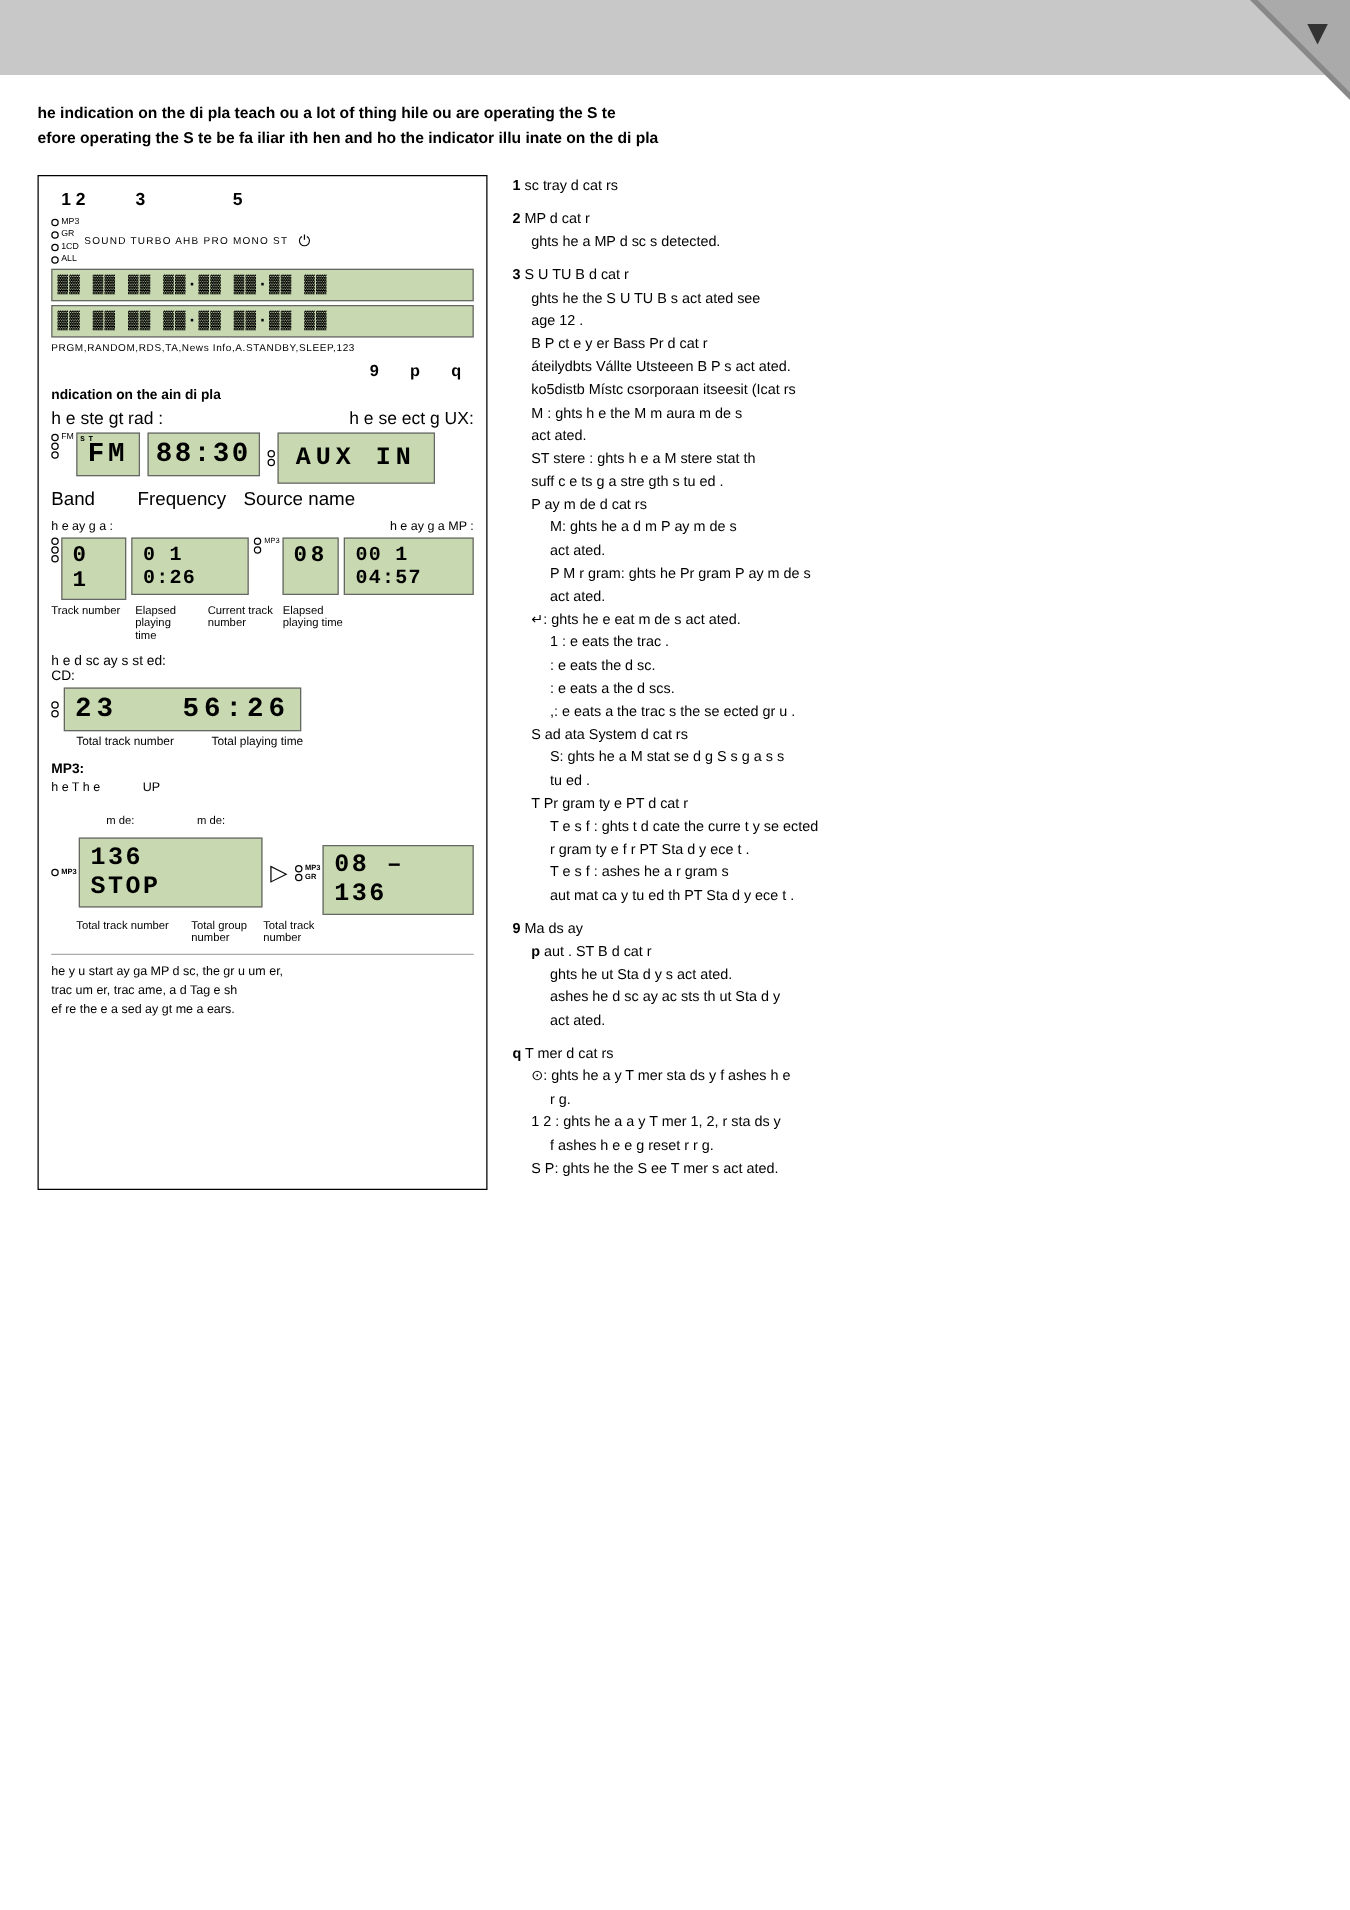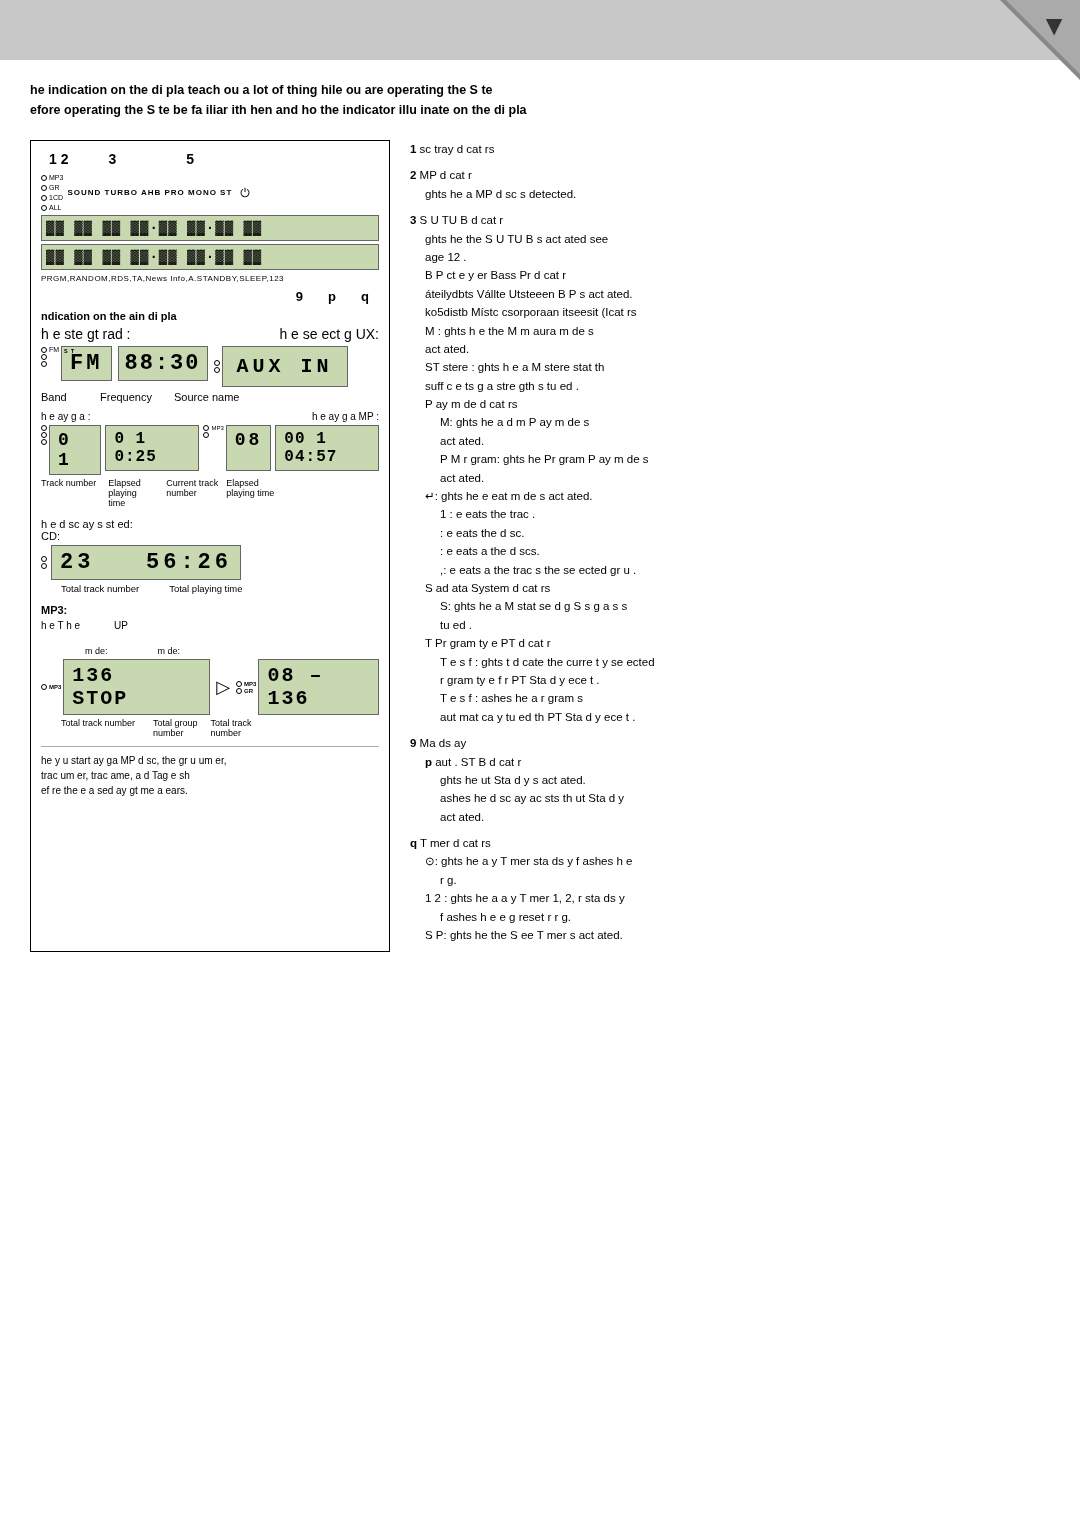--- a/index.html
+++ b/index.html
@@ -234,21 +234,21 @@
           </div>
           <div class="prog-ind">
             <span class="dot"></span>
             <span style="font-size:7px;">1CD</span>
           </div>
           <div class="prog-ind">
             <span class="dot"></span>
             <span style="font-size:7px;">ALL</span>
           </div>
         </div>
-        <div style="font-size:8px; font-weight:bold; letter-spacing:1px;">SOUND TURBO AHB PRO MONO ST</div>
+        <div style="font-size:8px; font-weight:normal; letter-spacing:1px;">SOUND TURBO AHB PRO MONO ST</div>
         <div style="font-size:12px; margin-left:4px;">⏻</div>
       </div>
 
       <div style="border:1px solid #666; background:#c8d8b0; padding:4px; margin-bottom:3px; display:flex; gap:3px; flex-wrap:wrap;">
 
         <span style="font-family:'Courier New',monospace; font-size:14px; font-weight:bold; letter-spacing:1px;">▓▓ ▓▓ ▓▓ ▓▓·▓▓ ▓▓·▓▓ ▓▓</span>
       </div>
       <div style="border:1px solid #666; background:#c8d8b0; padding:4px; margin-bottom:4px; display:flex; gap:3px;">
         <span style="font-family:'Courier New',monospace; font-size:14px; font-weight:bold; letter-spacing:1px;">▓▓ ▓▓ ▓▓ ▓▓·▓▓ ▓▓·▓▓ ▓▓</span>
       </div>
@@ -302,21 +302,21 @@
             <div class="seg-ind-row">
                 <span class="dot"></span>
               </div>
           </div>
           <div class="source-display">
             <span>AUX  IN</span>
           </div>
         </div>
       </div>
 
-      <div style="display:flex; gap:4px; font-size:11px; margin-bottom:8px;">
+      <div style="display:flex; gap:14px; font-size:15px; margin-bottom:8px;">
         <span style="min-width:50px;">Band</span>
         <span style="min-width:70px; margin-left:5px;">Frequency</span>
         <span>Source name</span>
       </div>
 
       <div style="display:flex; justify-content:space-between; font-size:10px; margin-bottom:3px;">
         <span>h e ay g a :</span>
         <span>h e ay g a MP :</span>
       </div>
 
@@ -333,21 +333,21 @@
             <div class="seg-ind-row">
                 <span class="dot"></span>
               </div>
           </div>
           <div class="lcd-display" style="font-size:18px;">
             <span>0 1</span>
           </div>
         </div>
 
         <div class="lcd-display" style="font-size:16px; letter-spacing:1px;">
-          <span>0 1 0:25</span>
+          <span>0 1 0:26</span>
         </div>
 
         <div style="display:flex; align-items:flex-start; gap:2px;">
           <div class="seg-indicators">
             <div class="seg-ind-row">
                 <span class="dot"></span>
                 <span style="font-size:6px;">MP3</span>
               </div>
             <div class="seg-ind-row">
                 <span class="dot"></span>
@@ -423,21 +423,21 @@
             <div class="seg-indicators">
               <div class="seg-ind-row">
                   <span class="dot"></span>
                   <span style="font-size:6px; font-weight:bold;">MP3</span>
                 </div>
               <div class="seg-ind-row">
                   <span class="dot"></span>
                   <span style="font-size:6px; font-weight:bold;">GR</span>
                 </div>
             </div>
-            <div class="lcd-display" style="font-size:20px; letter-spacing:2px;">
+            <div class="lcd-display" style="font-size:20px; letter-spacing:2px;margin-top:12px;">
               <span>08</span>
               –
               <span>136</span>
             </div>
           </div>
         </div>
         <div style="display:flex; gap:8px; font-size:9px; padding-left:20px;">
           <span>Total track number</span>
           <span style="margin-left:10px;">Total group<br>number</span>
           <span style="margin-left:5px;">Total track<br>number</span>

